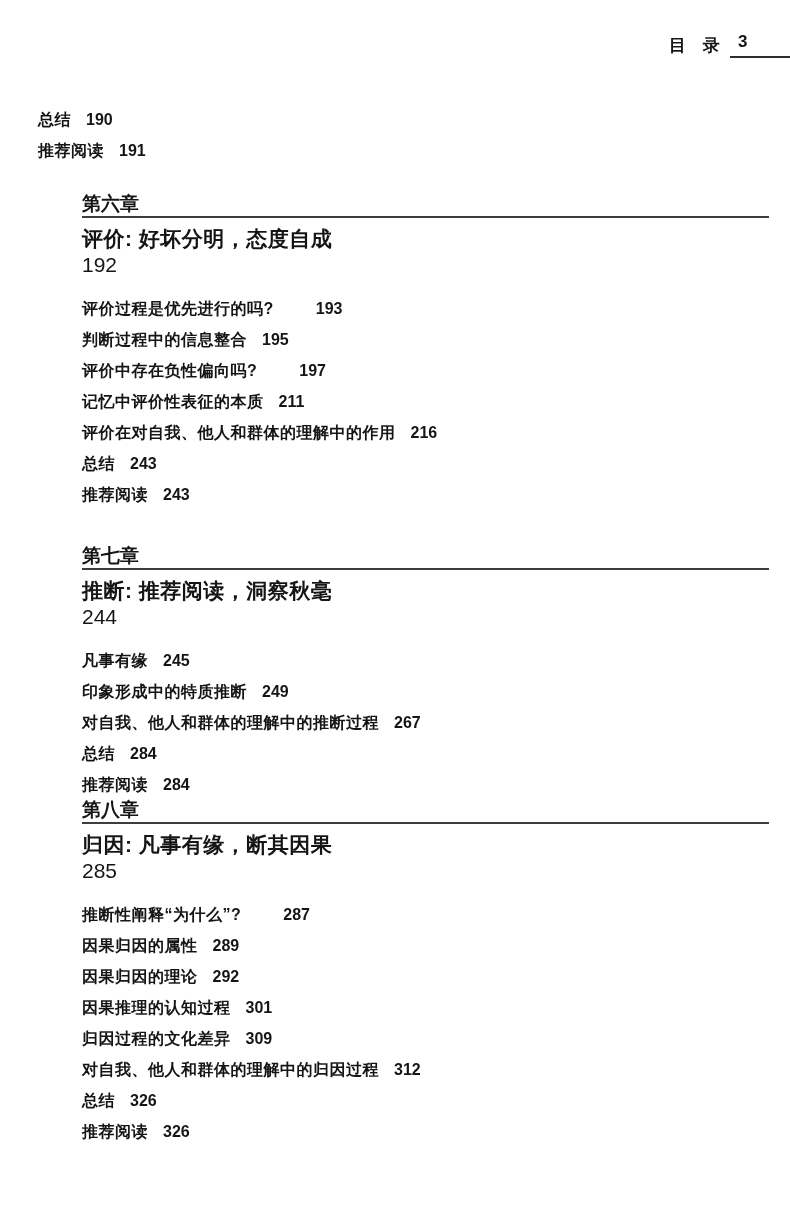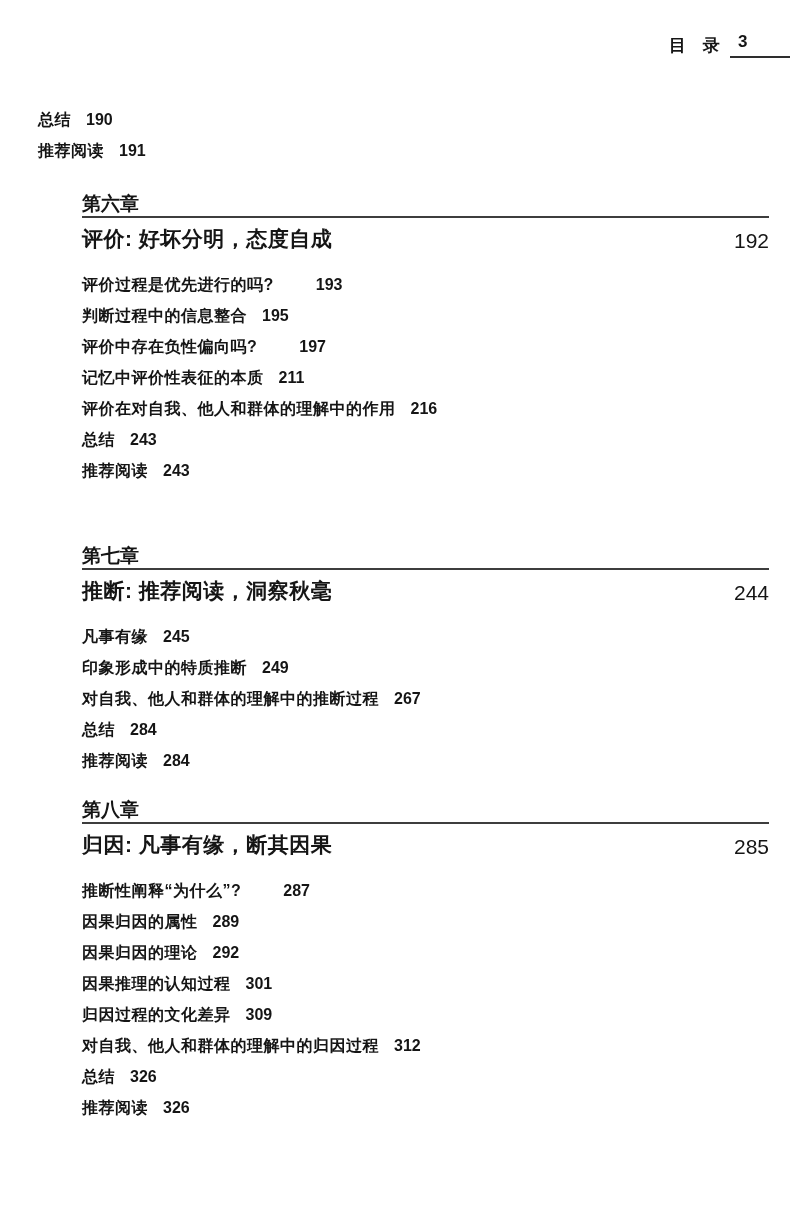--- a/index.html
+++ b/index.html
@@ -67,21 +67,22 @@
     font-size: 19px;
     font-weight: 700;
     line-height: 21px;
     padding-bottom: 2px;
     border-bottom: 2px solid #3d3d3d;
   }
   .ch-titlerow {
     margin-top: 7px;
     display: flex;
     justify-content: space-between;
-    align-items: flex-end;
+    align-items: flex-start;
+    flex-direction: column;
   }
   .ch-title {
     font-size: 21px;
     font-weight: 700;
     letter-spacing: 0.5px;
   }
   .ch-page {
     font-size: 21px;
     font-weight: 400;
   }

